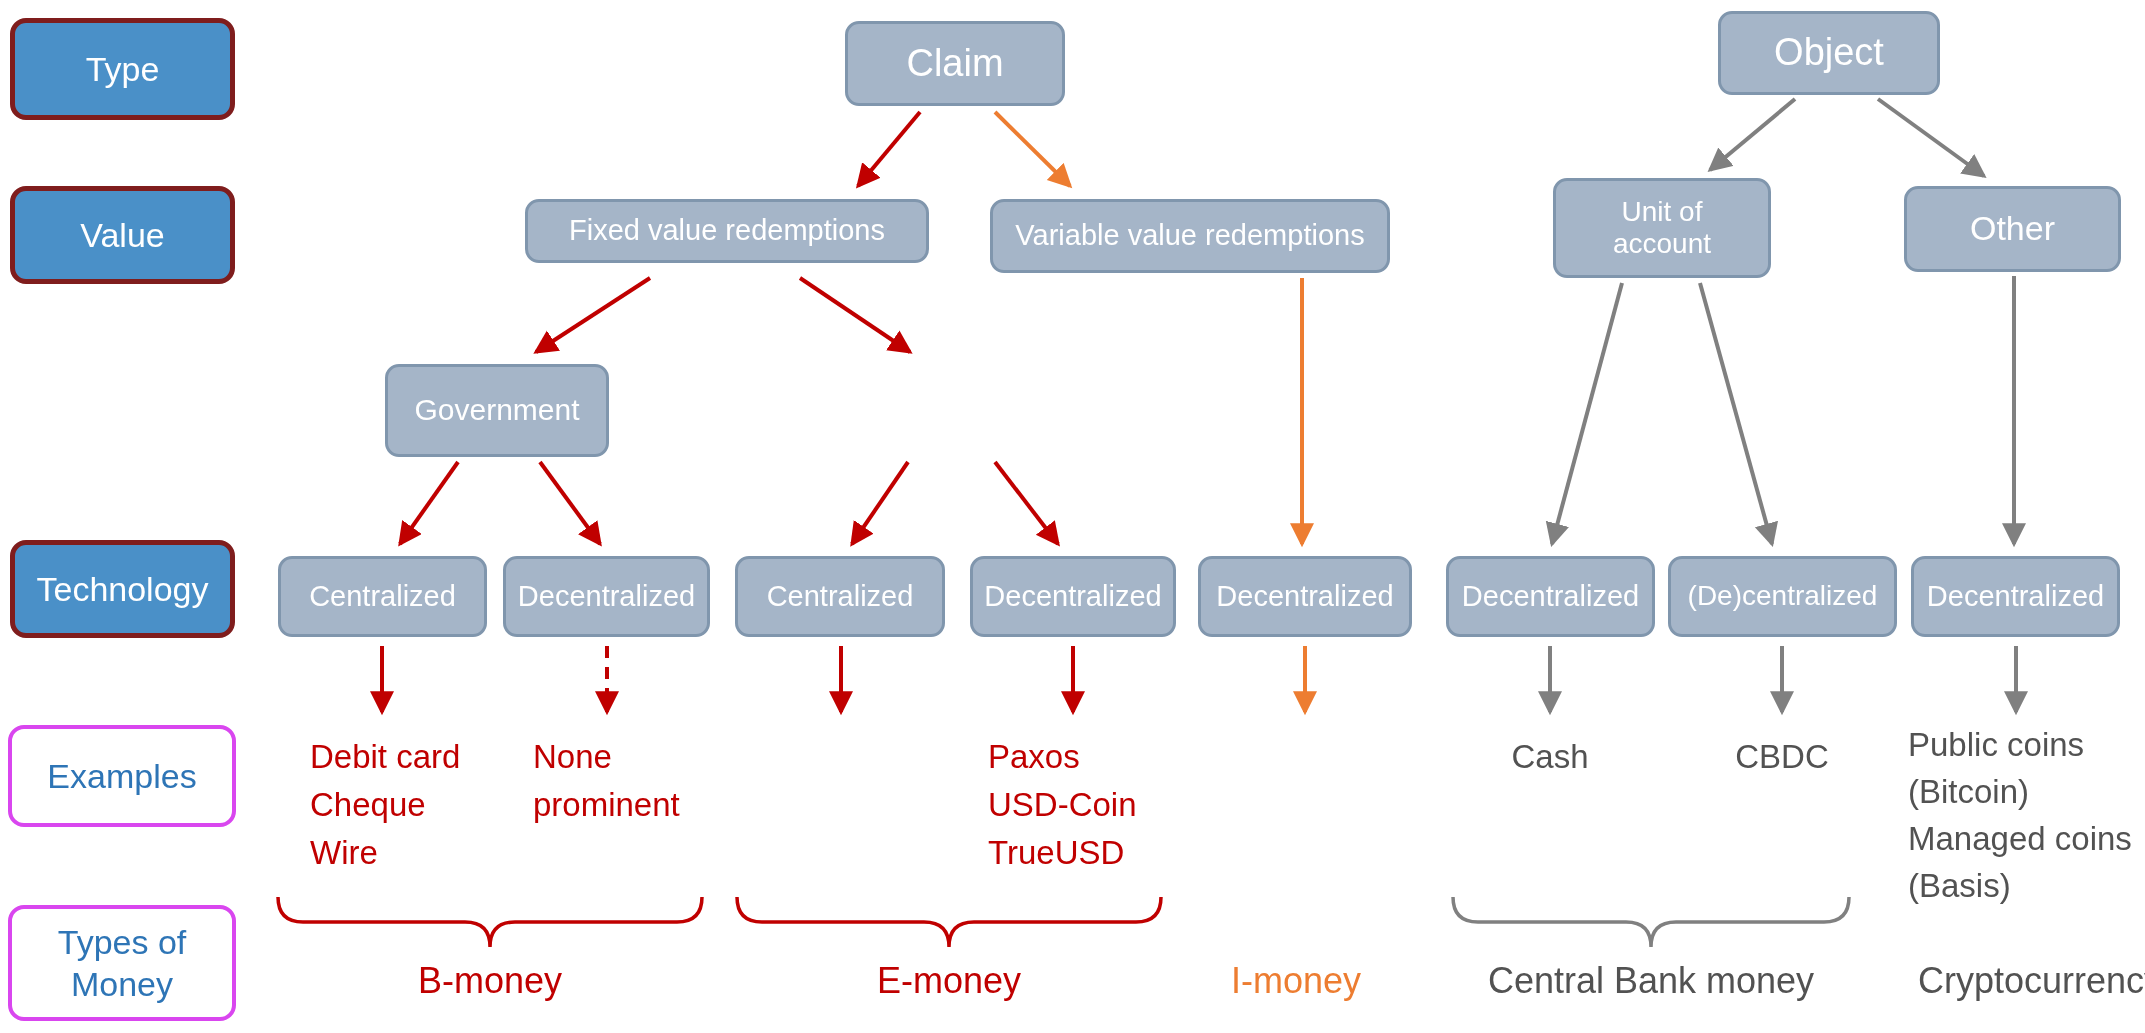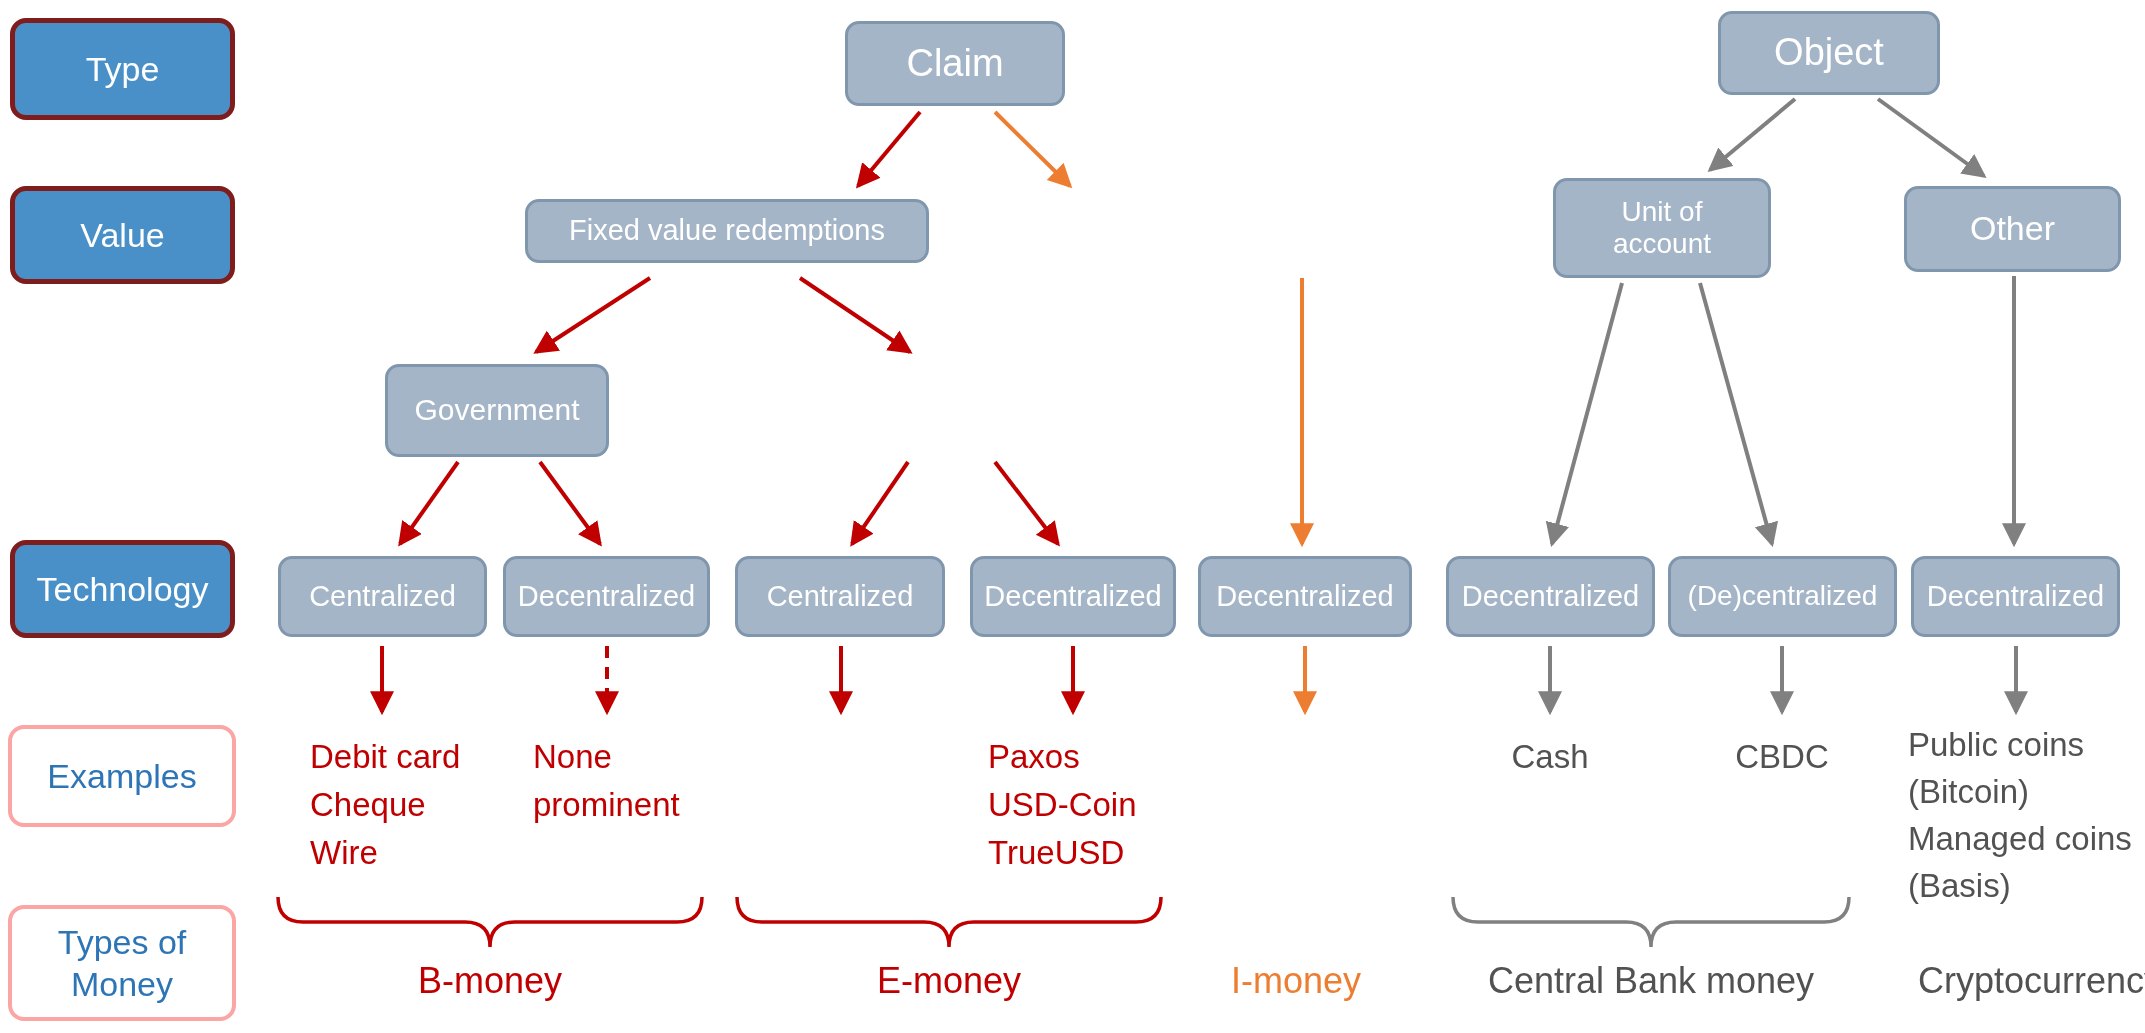--- a/index.html
+++ b/index.html
@@ -6,21 +6,21 @@
   html,body { background:#ffffff; }
   body { font-family:"Liberation Sans", sans-serif; }
   #canvas { position:relative; width:2145px; height:1033px; background:#ffffff; overflow:hidden; }
 
   .blue-box {
     position:absolute; background:#4A90C8; border:5px solid #7f1d1d; border-radius:16px;
     color:#ffffff; display:flex; align-items:center; justify-content:center;
     font-size:34px; text-align:center;
   }
   .outline-box {
-    position:absolute; background:#ffffff; border:4px solid #fca5a5; border-radius:16px;
+    position:absolute; background:#ffffff; border:4px solid #d946ef; border-radius:16px;
     color:#2E75B6; display:flex; align-items:center; justify-content:center;
     font-size:34px; text-align:center; white-space:pre-line; line-height:1.25;
   }
   .node {
     position:absolute; background:#A5B5C8; border:3px solid #8096AD; border-radius:14px;
     color:#ffffff; display:flex; align-items:center; justify-content:center;
     text-align:center; white-space:pre-line; line-height:1.15;
   }
   .fs38 { font-size:38px; }
   .fs34 { font-size:34px; }
@@ -91,20 +91,21 @@
   <div class="blue-box" style="left:10px; top:186px; width:225px; height:98px;">Value</div>
   <div class="blue-box" style="left:10px; top:540px; width:225px; height:98px;">Technology</div>
   <div class="outline-box" style="left:8px; top:725px; width:228px; height:102px;">Examples</div>
   <div class="outline-box" style="left:8px; top:905px; width:228px; height:116px;">Types of
 Money</div>
 
   <div class="node fs38" style="left:845px; top:21px; width:220px; height:85px;">Claim</div>
   <div class="node fs38" style="left:1718px; top:11px; width:222px; height:84px;">Object</div>
 
   <div class="node fs29" style="left:525px; top:199px; width:404px; height:64px;">Fixed value redemptions</div>
+  <div class="node fs29" style="left:990px; top:199px; width:400px; height:74px;">Variable value redemptions</div>
   <div class="node fs28" style="left:1553px; top:178px; width:218px; height:100px;">Unit of
 account</div>
   <div class="node fs34" style="left:1904px; top:186px; width:217px; height:86px;">Other</div>
 
   <div class="node fs30" style="left:385px; top:364px; width:224px; height:93px;">Government</div>
 
   <div class="node fs29" style="left:278px; top:556px; width:209px; height:81px;">Centralized</div>
   <div class="node fs29" style="left:503px; top:556px; width:207px; height:81px;">Decentralized</div>
   <div class="node fs29" style="left:735px; top:556px; width:210px; height:81px;">Centralized</div>
   <div class="node fs29" style="left:970px; top:556px; width:206px; height:81px;">Decentralized</div>

